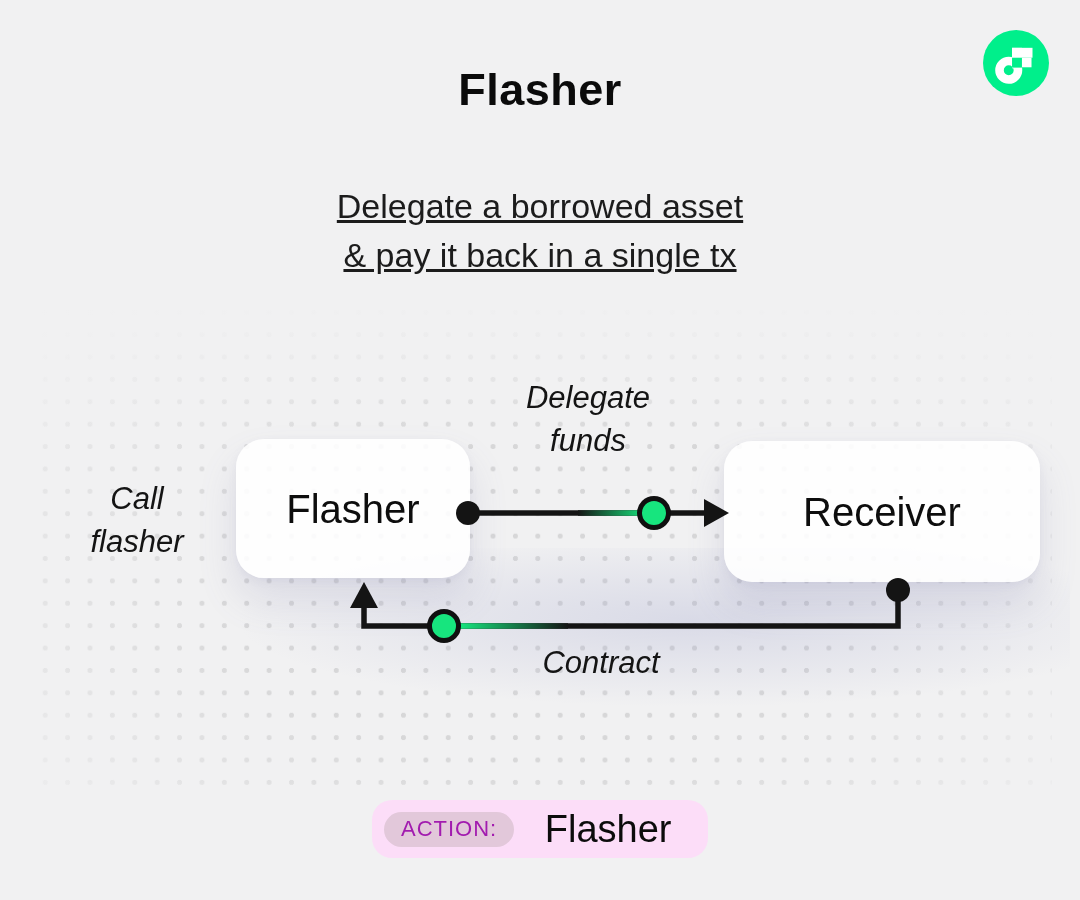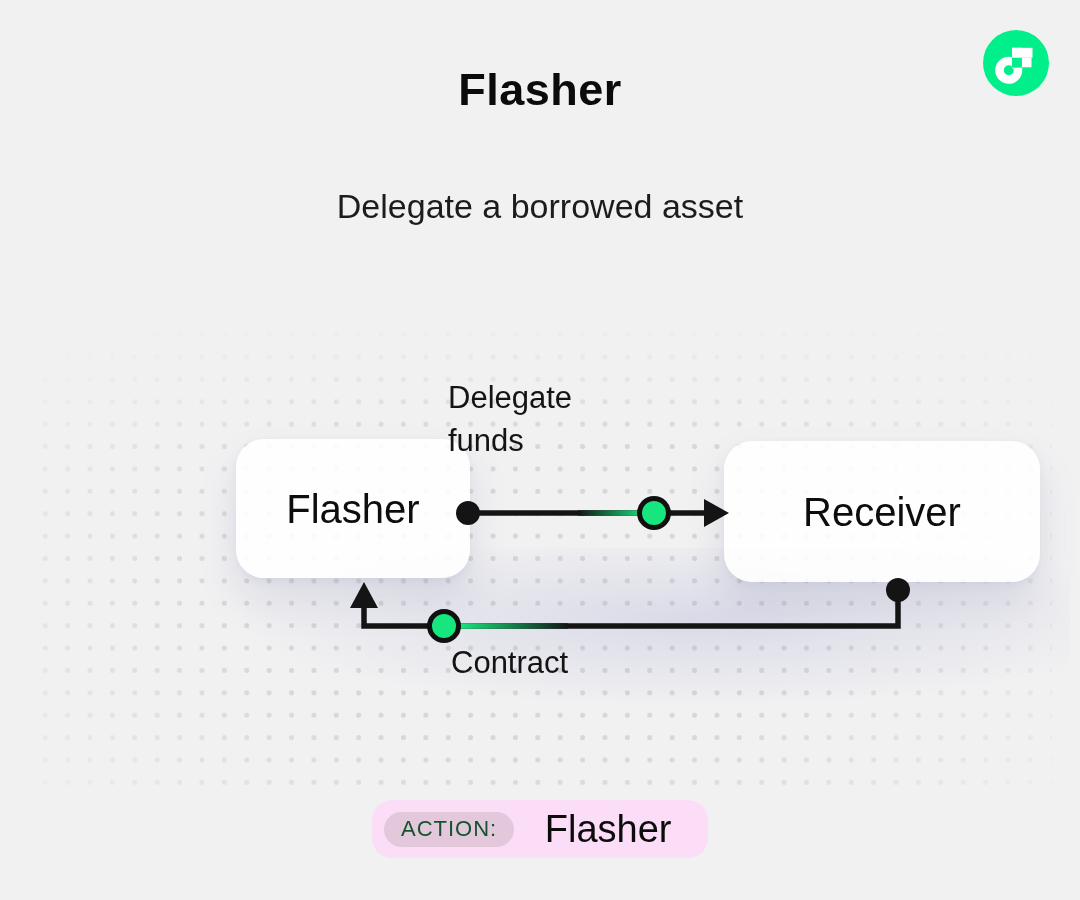--- a/index.html
+++ b/index.html
@@ -26,53 +26,53 @@
     position:absolute;left:230px;top:548px;width:840px;height:160px;
     background:radial-gradient(ellipse at 55% 45%, rgba(120,126,185,0.20), rgba(120,126,185,0) 70%);
   }
   
   .title{
     position:absolute;left:0;top:64px;width:1080px;text-align:center;
     font-size:45px;font-weight:bold;letter-spacing:0.5px;color:#0b0b0b;
   }
   .subtitle{
     position:absolute;left:0;top:182px;width:1080px;text-align:center;
-    font-size:34px;line-height:49px;color:#1c1c1c;
+    font-size:34px;line-height:49px;color:#1c1c1c;text-decoration:underline;
   }
   .logo{position:absolute;left:983px;top:30px;width:66px;height:66px;}
   
   .node{
     position:absolute;background:rgba(255,255,255,0.88);
     border-radius:28px;
     box-shadow:0 22px 38px rgba(110,115,160,0.16), 0 3px 8px rgba(110,115,160,0.08);
     display:flex;align-items:center;justify-content:center;
     font-size:40px;color:#0d0d0d;text-align:center;line-height:52px;
   }
   .node-flasher{left:236px;top:439px;width:234px;height:139px;}
   .node-receiver{left:724px;top:441px;width:316px;height:141px;}
   
   .lbl{
-    position:absolute;text-align:left;
+    position:absolute;text-align:center;font-style:italic;
     font-size:31px;line-height:43px;color:#141414;
   }
   .lbl-delegate{left:448px;top:376px;width:280px;}
   .lbl-call{left:37px;top:477px;width:200px;}
   .lbl-repayment{left:451px;top:641px;width:300px;}
   
   .connectors{position:absolute;left:0;top:0;width:1080px;height:900px;}
   
   .action-pill{
     position:absolute;left:372px;top:800px;width:336px;height:58px;
     background:#fcddf8;border-radius:20px;
     display:flex;align-items:center;
   }
   .action-badge{
     margin-left:12px;height:35px;padding:0 17px;border-radius:18px;
     background:#e2c8da;display:flex;align-items:center;
-    font-size:22px;letter-spacing:1px;color:#14532d;text-align:center;
+    font-size:22px;letter-spacing:1px;color:#a21caf;text-align:center;
   }
   .action-value{
     flex:1;text-align:center;font-size:38px;color:#0c0c0c;padding-right:6px;
   }
 </style>
 </head>
 <body>
 
 <div class="canvas">
 
@@ -85,20 +85,21 @@
     <circle cx="39" cy="61" r="14" fill="none" stroke="#ffffff" stroke-width="13"></circle>
     <rect x="44" y="27" width="31" height="15" fill="#ffffff"></rect>
     <rect x="44" y="27" width="15" height="31" fill="#ffffff"></rect>
     <rect x="59" y="42" width="14.5" height="14.5" fill="#ffffff"></rect>
     <rect x="44" y="42" width="15" height="15" fill="#00EF8B"></rect>
   </svg>
 
   <div class="title">Flasher</div>
   <div class="subtitle">
     <div>Delegate a borrowed asset</div>
+    <div>&amp; pay it back in a single tx</div>
   </div>
 
   <div class="node node-flasher">
     <span>Flasher</span>
   </div>
   <div class="node node-receiver">
     <span>
       <div>Receiver</div>
     </span>
   </div>
@@ -129,20 +130,24 @@
       <polygon points="350,608 364,582 378,608" fill="#141414"></polygon>
       <circle cx="898" cy="590" r="12" fill="#141414"></circle>
       <circle cx="444" cy="626" r="14.5" fill="#17E57E" stroke="#101010" stroke-width="5"></circle>
     </g>
   </svg>
 
   <div class="lbl lbl-delegate">
     <div>Delegate</div>
     <div>funds</div>
   </div>
+  <div class="lbl lbl-call">
+    <div>Call</div>
+    <div>flasher</div>
+  </div>
   <div class="lbl lbl-repayment">Contract</div>
 
   <div class="action-pill">
     <div class="action-badge">ACTION:</div>
     <div class="action-value">Flasher</div>
   </div>
 
 </div>
 
 </body></html>

